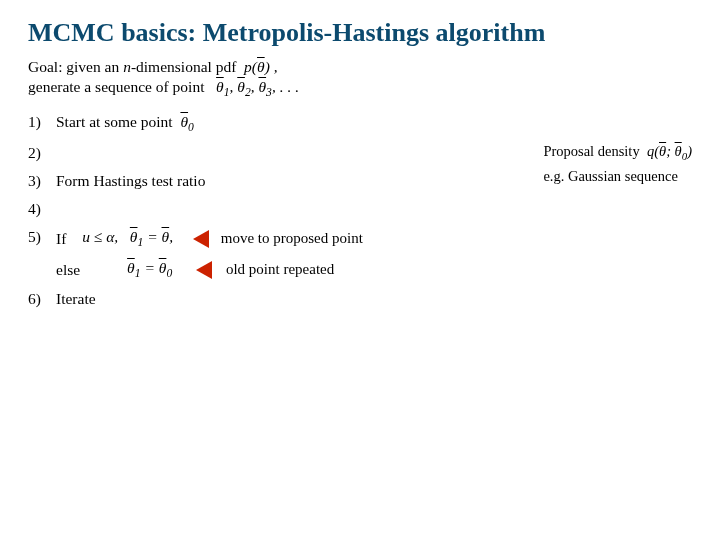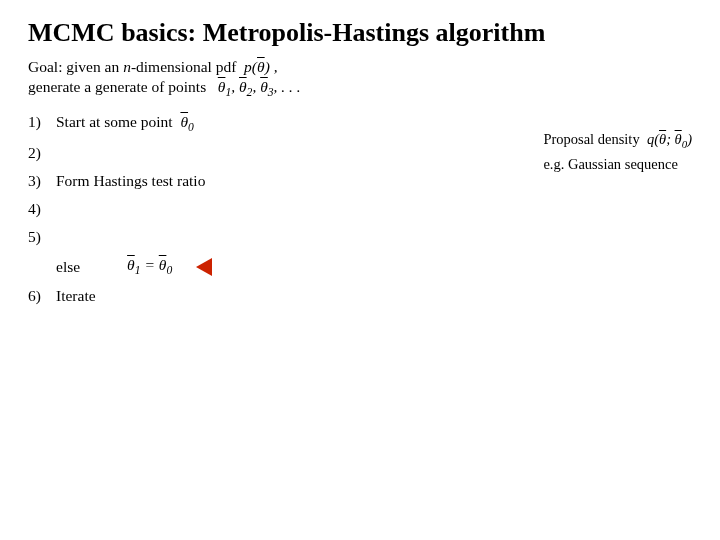--- a/index.html
+++ b/index.html
@@ -10,21 +10,21 @@
       font-family: 'Times New Roman', Times, serif;
       font-size: 16px;
       color: #000;
       overflow: hidden;
       padding: 18px 28px 18px 28px;
     }
     .title {
       font-size: 26px;
       font-weight: bold;
       margin-bottom: 10px;
-      color: #000000;
+      color: #0c4a6e;
     }
     .goal-line {
       font-size: 15.5px;
       margin-bottom: 2px;
     }
     .generate-line {
       font-size: 15.5px;
       margin-bottom: 14px;
     }
     .step {
@@ -45,21 +45,21 @@
     .else-row {
       display: flex;
       align-items: center;
       gap: 8px;
       margin-left: 28px;
       margin-bottom: 10px;
       font-size: 15.5px;
     }
     .proposal-box {
       position: absolute;
-      top: 128px;
+      top: 140px;
       right: 28px;
       font-size: 14.5px;
       line-height: 1.55;
       max-width: 210px;
     }
     sup, sub {
       font-size: 0.75em;
     }
     
     .red-arrow {
@@ -77,21 +77,21 @@
 <body>
 
 <div>
   <div class="title">MCMC basics:  Metropolis-Hastings algorithm</div>
 
   <div class="goal-line">
     <span>Goal:  given an </span><span style="font-style:italic;">n</span><span>-dimensional pdf</span>
     &nbsp;<span style="font-style:italic;text-align:center;">p(<span style="text-decoration:overline; font-style:italic;">θ</span>) ,</span>
   </div>
   <div class="generate-line">
-    <span>generate a generate of points</span>
+    <span>generate a sequence of point</span>
     &nbsp;<span style="font-style:italic;">
       <span style="text-decoration:overline;">θ</span><sub>1</sub>,
       <span style="text-decoration:overline;">θ</span><sub>2</sub>,
       <span style="text-decoration:overline;">θ</span><sub>3</sub>, . . .
     </span>
   </div>
 
   <div class="proposal-box">
     <div>
       <span>Proposal density</span>
@@ -119,31 +119,45 @@
         Form Hastings test ratio
       </span>
     </div>
 
     <div class="step">
       <span class="step-num">4)</span>
     </div>
 
     <div class="step">
       <span class="step-num">5)</span>
+      <span>
+        <div style="display:flex; align-items:center; gap:6px;">
+          <span>If</span>
+          &nbsp;<span style="font-style:italic;">
+            u ≤ α,&nbsp;&nbsp;
+            <span style="text-decoration:overline;">θ</span><sub>1</sub>
+            = <span style="text-decoration:overline;">θ</span>,
+          </span>
+          &nbsp;&nbsp;
+          <span class="red-arrow"></span>
+          <span class="move-label">move to proposed point</span>
+        </div>
+      </span>
     </div>
 
     <div class="else-row">
       <span>else</span>
       &nbsp;&nbsp;&nbsp;&nbsp;&nbsp;&nbsp;&nbsp;&nbsp;
       <span style="font-style:italic;">
         <span style="text-decoration:overline;">θ</span><sub>1</sub>
         = <span style="text-decoration:overline;">θ</span><sub>0</sub>
       </span>
       &nbsp;&nbsp;
       <span class="red-arrow"></span>
+      <span class="move-label">old point repeated</span>
     </div>
 
     <div class="step">
       <span class="step-num">6)</span>
       <span>Iterate</span>
     </div>
 
   </div>
 </div>
 

